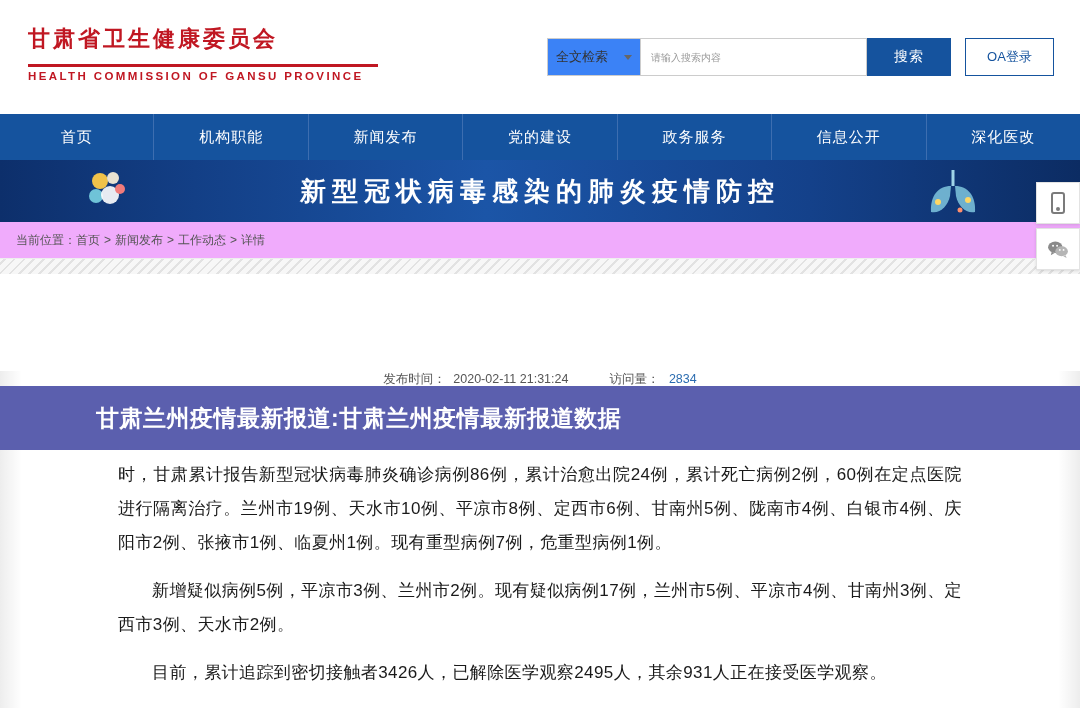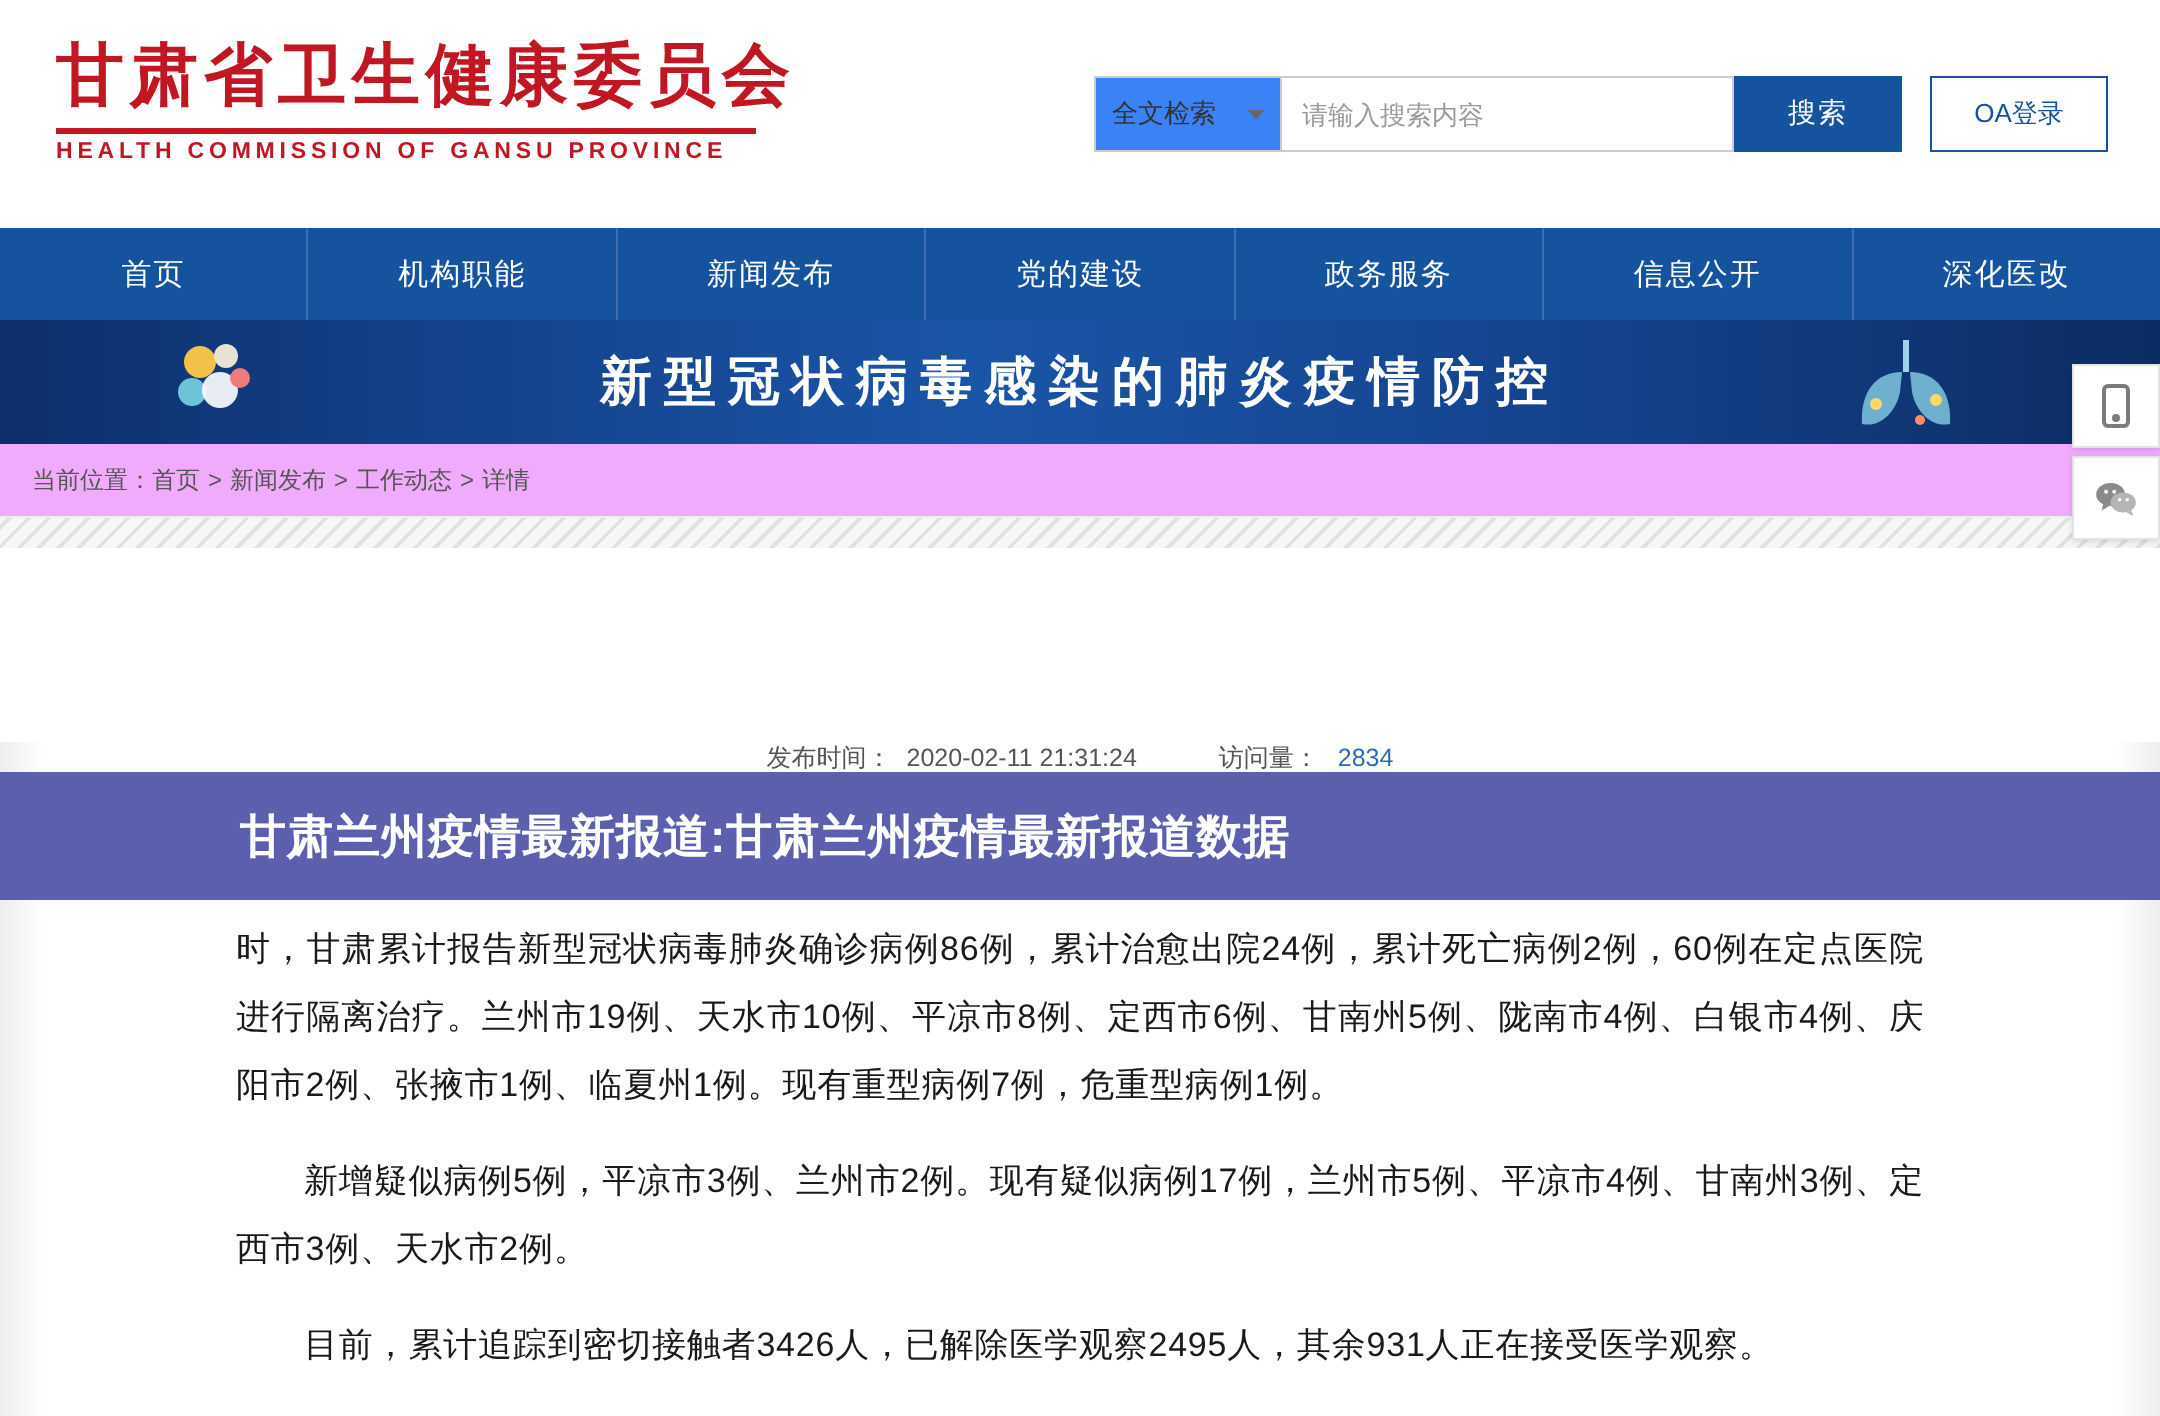--- a/index.html
+++ b/index.html
@@ -15,21 +15,21 @@
   .header {
     position: relative;
     height: 114px;
     background: #ffffff;
     display: flex;
     align-items: flex-start;
     padding: 0 28px;
   }
   .logo-block { margin-top: 18px; width: 350px; }
   .logo-cn {
-    font-size: 34px;
+    font-size: 22px;
     font-weight: bold;
     letter-spacing: 3px;
     color: #c01722;
     line-height: 42px;
     white-space: nowrap;
     font-family: Liberation Serif, serif;
   }
   .logo-rule { height: 3px; background: #c01722; margin: 4px 0 3px 0; width: 350px; }
   .logo-en {
     font-size: 11.5px;
@@ -62,21 +62,21 @@
     border-left: 4.5px solid transparent;
     border-right: 4.5px solid transparent;
     border-top: 5px solid #666;
   }
   .search-input {
     width: 226px;
     border: 1px solid #cccccc;
     border-left: none;
     background: #fff;
     padding: 0 10px;
-    font-size: 13px;
+    font-size: 10px;
     color: #333;
     font-family: "Liberation Sans", sans-serif;
   }
   .search-input::placeholder { color: #9b9b9b; }
   .search-btn {
     width: 84px;
     background: #15539e;
     color: #fff;
     border: none;
     font-size: 14px;
@@ -174,21 +174,21 @@
   .side-shadow-r { right: 0; transform: scaleX(-1); }
 
   .title-band {
     position: absolute;
     left: 0; right: 0;
     top: 15px;
     height: 64px;
     background: #5b5fae;
     display: flex;
     align-items: center;
-    padding-left: 120px;
+    padding-left: 96px;
     z-index: 4;
   }
   .title-band h1 {
     color: #ffffff;
     font-size: 23px;
     font-weight: bold;
     letter-spacing: 0.5px;
     white-space: nowrap;
   }
 

